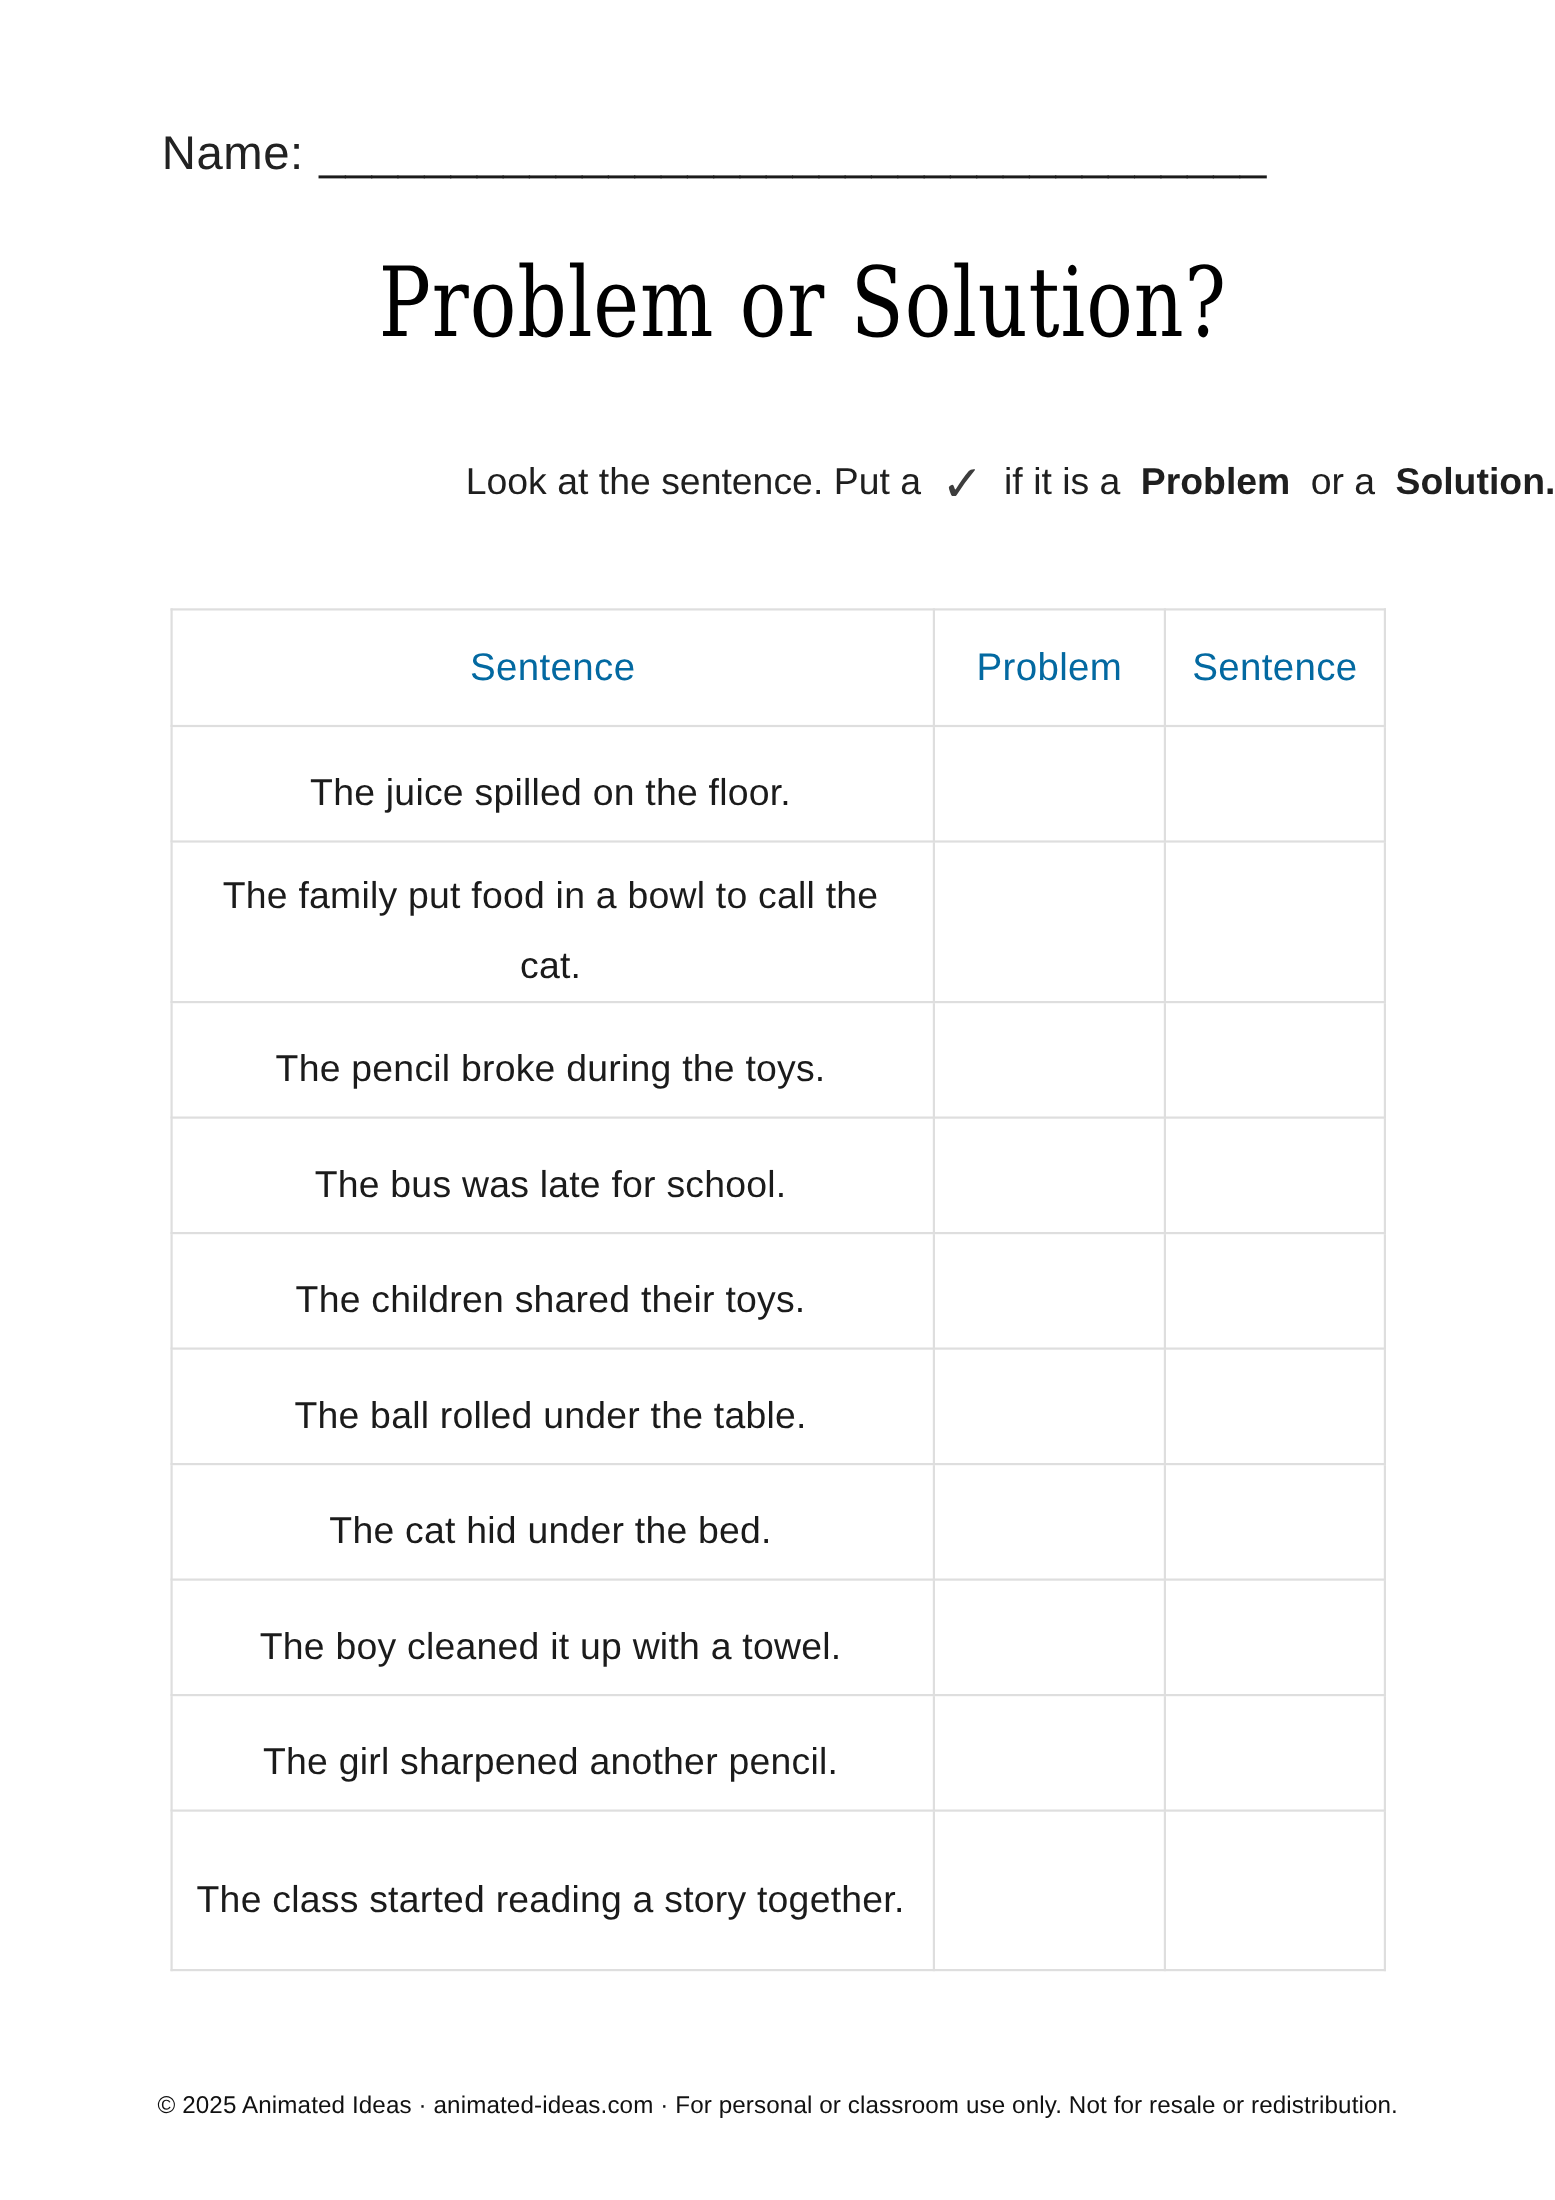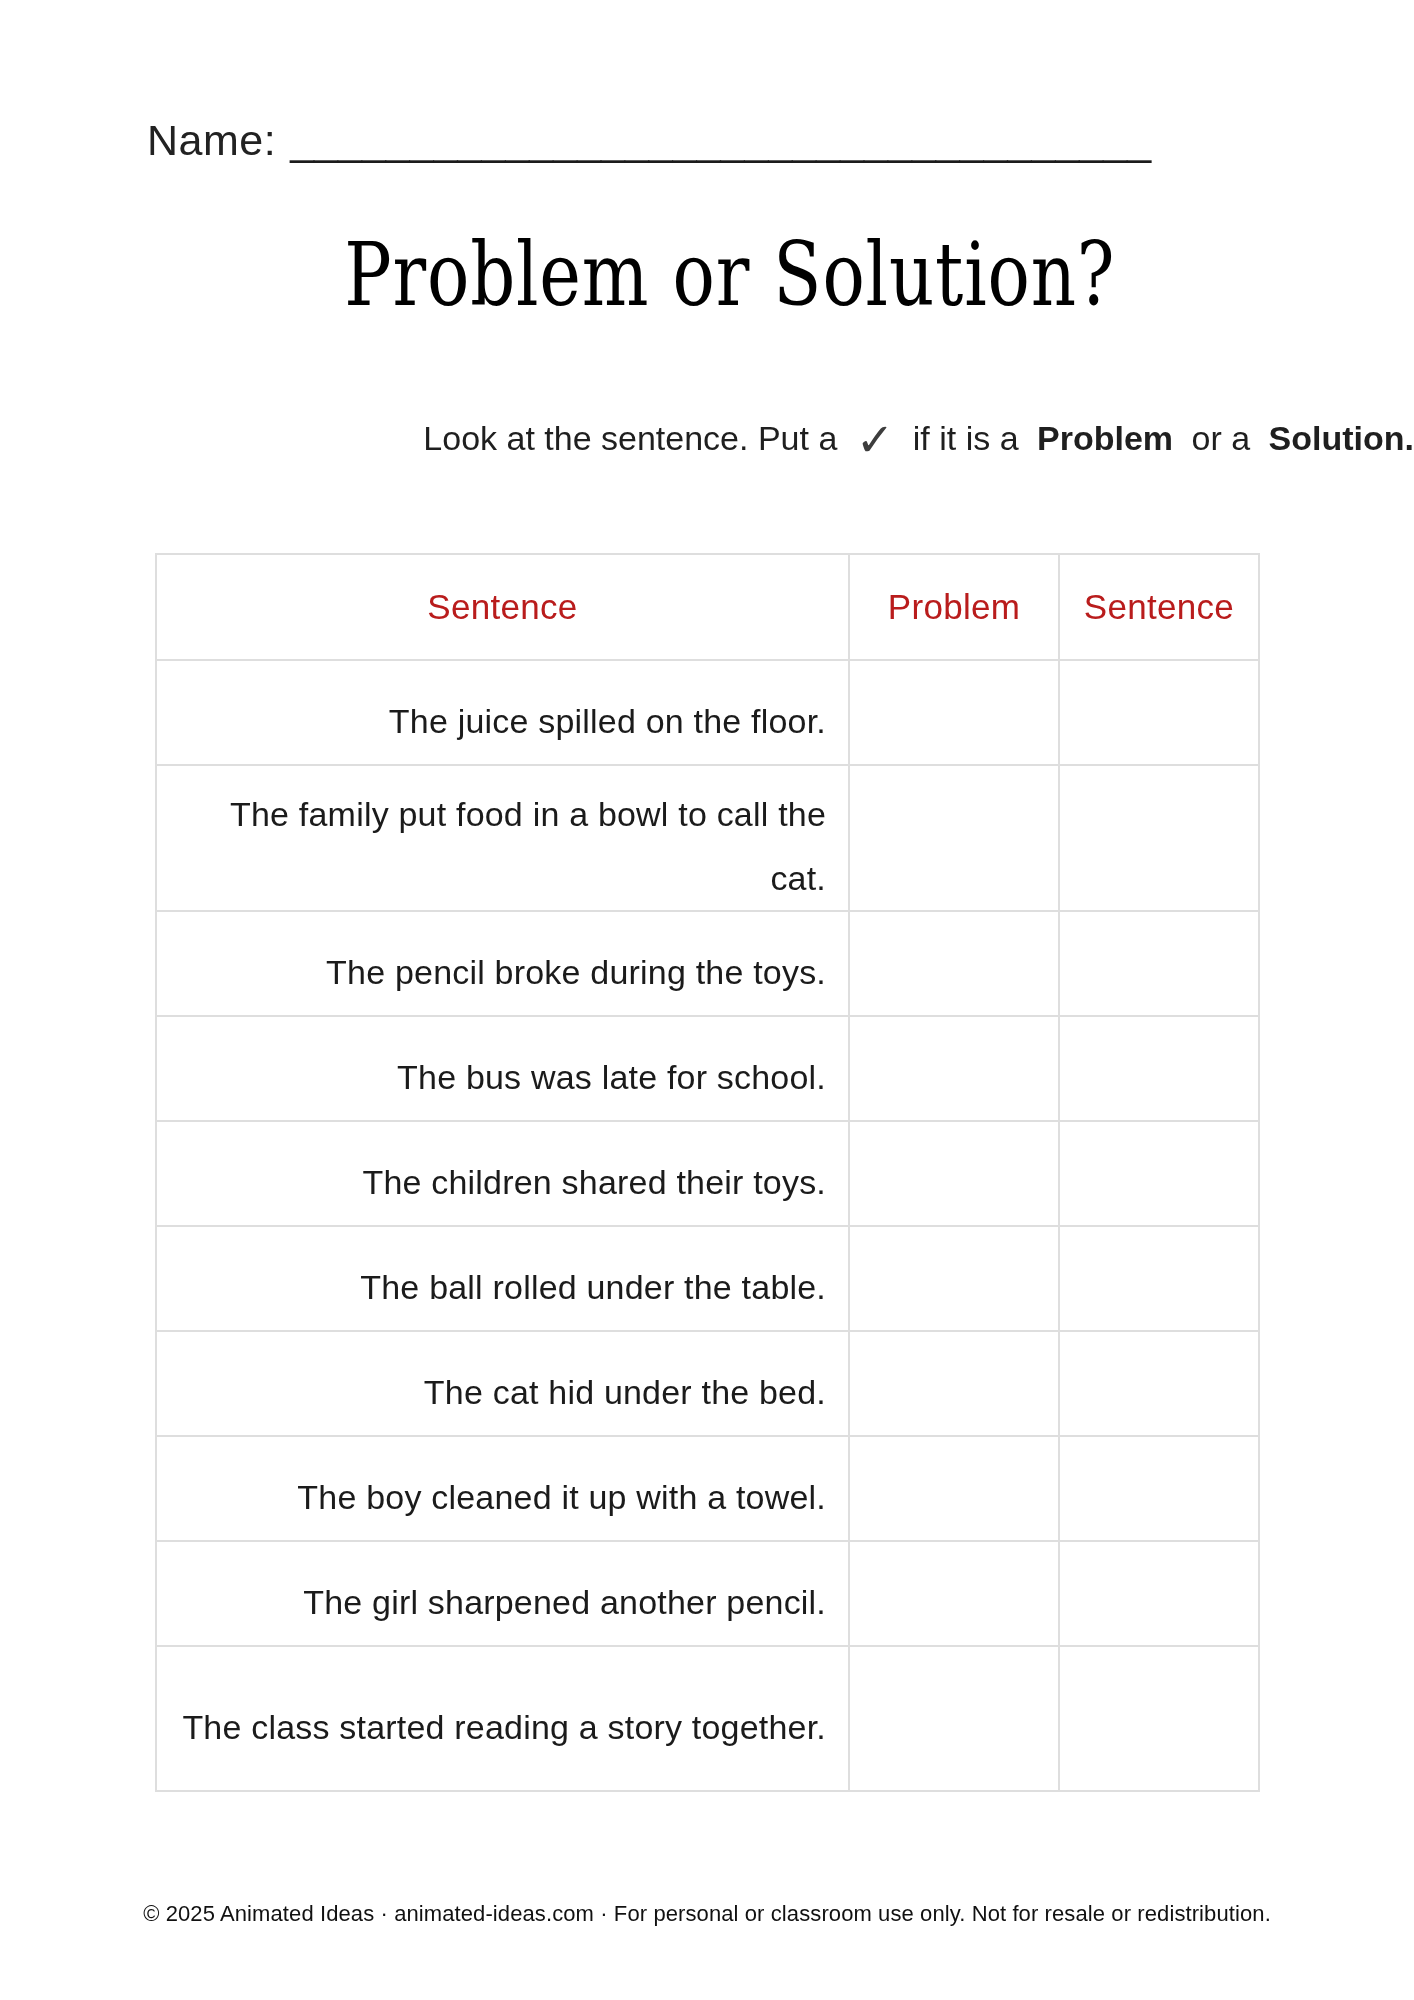--- a/index.html
+++ b/index.html
@@ -92,33 +92,33 @@
   .worksheet-table col.col-solution { width: 200px; }
   .worksheet-table th,
   .worksheet-table td {
     border: 2px solid #dedede;
     background: #ffffff;
   }
   .worksheet-table thead tr { height: 106px; }
   .worksheet-table th {
     font-weight: normal;
     font-size: 35px;
-    color: #b91c1c;
+    color: #0369a1;
     text-align: center;
     vertical-align: middle;
     letter-spacing: 0.3px;
     margin-top: 14px;
   }
   .worksheet-table tbody tr { height: 105px; }
   .worksheet-table tbody tr.tall { height: 145px; border-radius: 32px; }
   .sentence-cell {
     font-size: 34px;
     line-height: 64px;
     color: #1b1b1b;
-    text-align: right;
+    text-align: center;
     vertical-align: middle;
     padding: 16px 22px 0 18px;
     letter-spacing: 0.2px;
   }
   .check-cell { vertical-align: middle; }
 
   
   .footer {
     position: absolute;
     top: 1901px;

